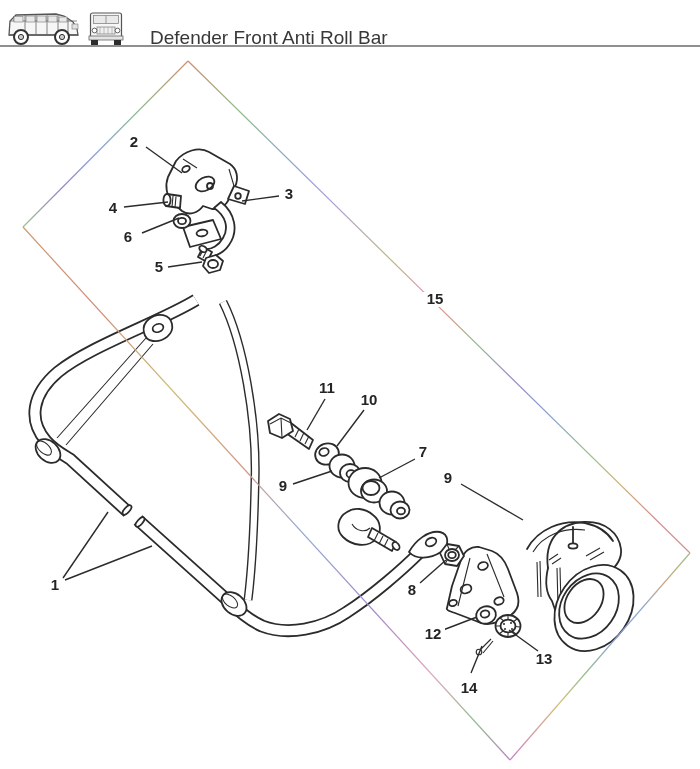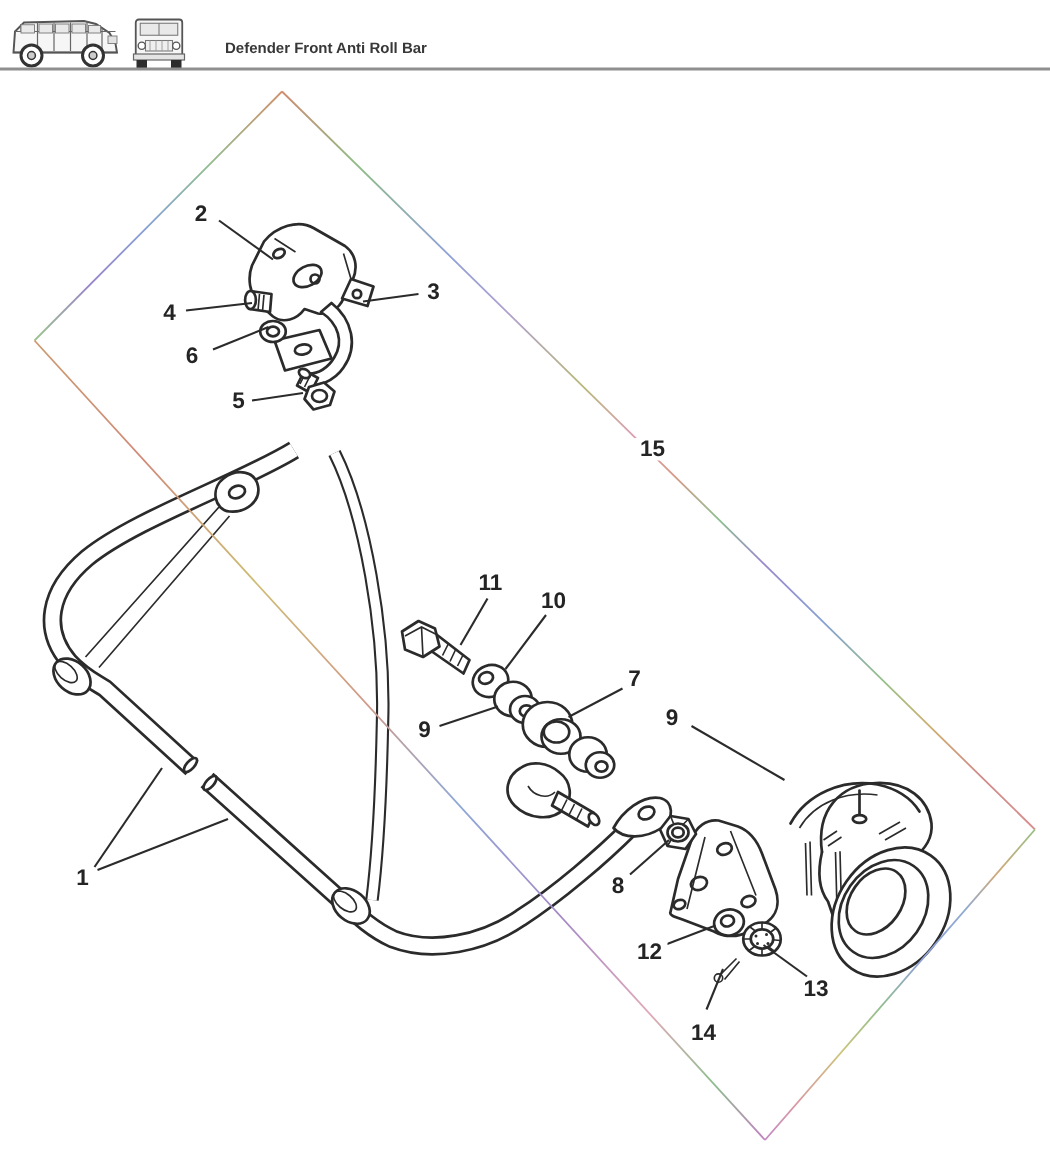--- a/index.html
+++ b/index.html
@@ -2,21 +2,21 @@
 <html><head>
 <meta charset="utf-8">
 <style>
   html,body{margin:0;padding:0;background:#ffffff;}
   #page{position:relative;width:700px;height:769px;background:#ffffff;overflow:hidden;
         font-family:"Liberation Sans",sans-serif;}
   #header{position:absolute;left:0;top:0;width:700px;height:50px;}
   #header-rule{position:absolute;left:0;top:45px;width:700px;height:2px;background:#8f8f8f;}
   #side-icon{position:absolute;left:4px;top:5px;}
   #front-icon{position:absolute;left:86px;top:9px;}
-  #page-title{position:absolute;left:150px;top:27px;font-size:10px;font-weight:bold;
+  #page-title{position:absolute;left:150px;top:27px;font-size:19px;font-weight:normal;
               color:#383838;letter-spacing:0px;white-space:nowrap;}
   #diagram-svg{position:absolute;left:0;top:0;}
   .art{stroke:#2b2b2b;fill:none;stroke-width:1.8;stroke-linejoin:round;stroke-linecap:round;}
   .artf{stroke:#2b2b2b;fill:#ffffff;stroke-width:1.8;stroke-linejoin:round;}
   .thin{stroke:#2b2b2b;fill:none;stroke-width:1.1;}
   .tube-o{stroke:#2b2b2b;fill:none;stroke-linecap:butt;}
   .tube-i{stroke:#ffffff;fill:none;stroke-linecap:butt;}
 </style>
 </head>
 <body>

